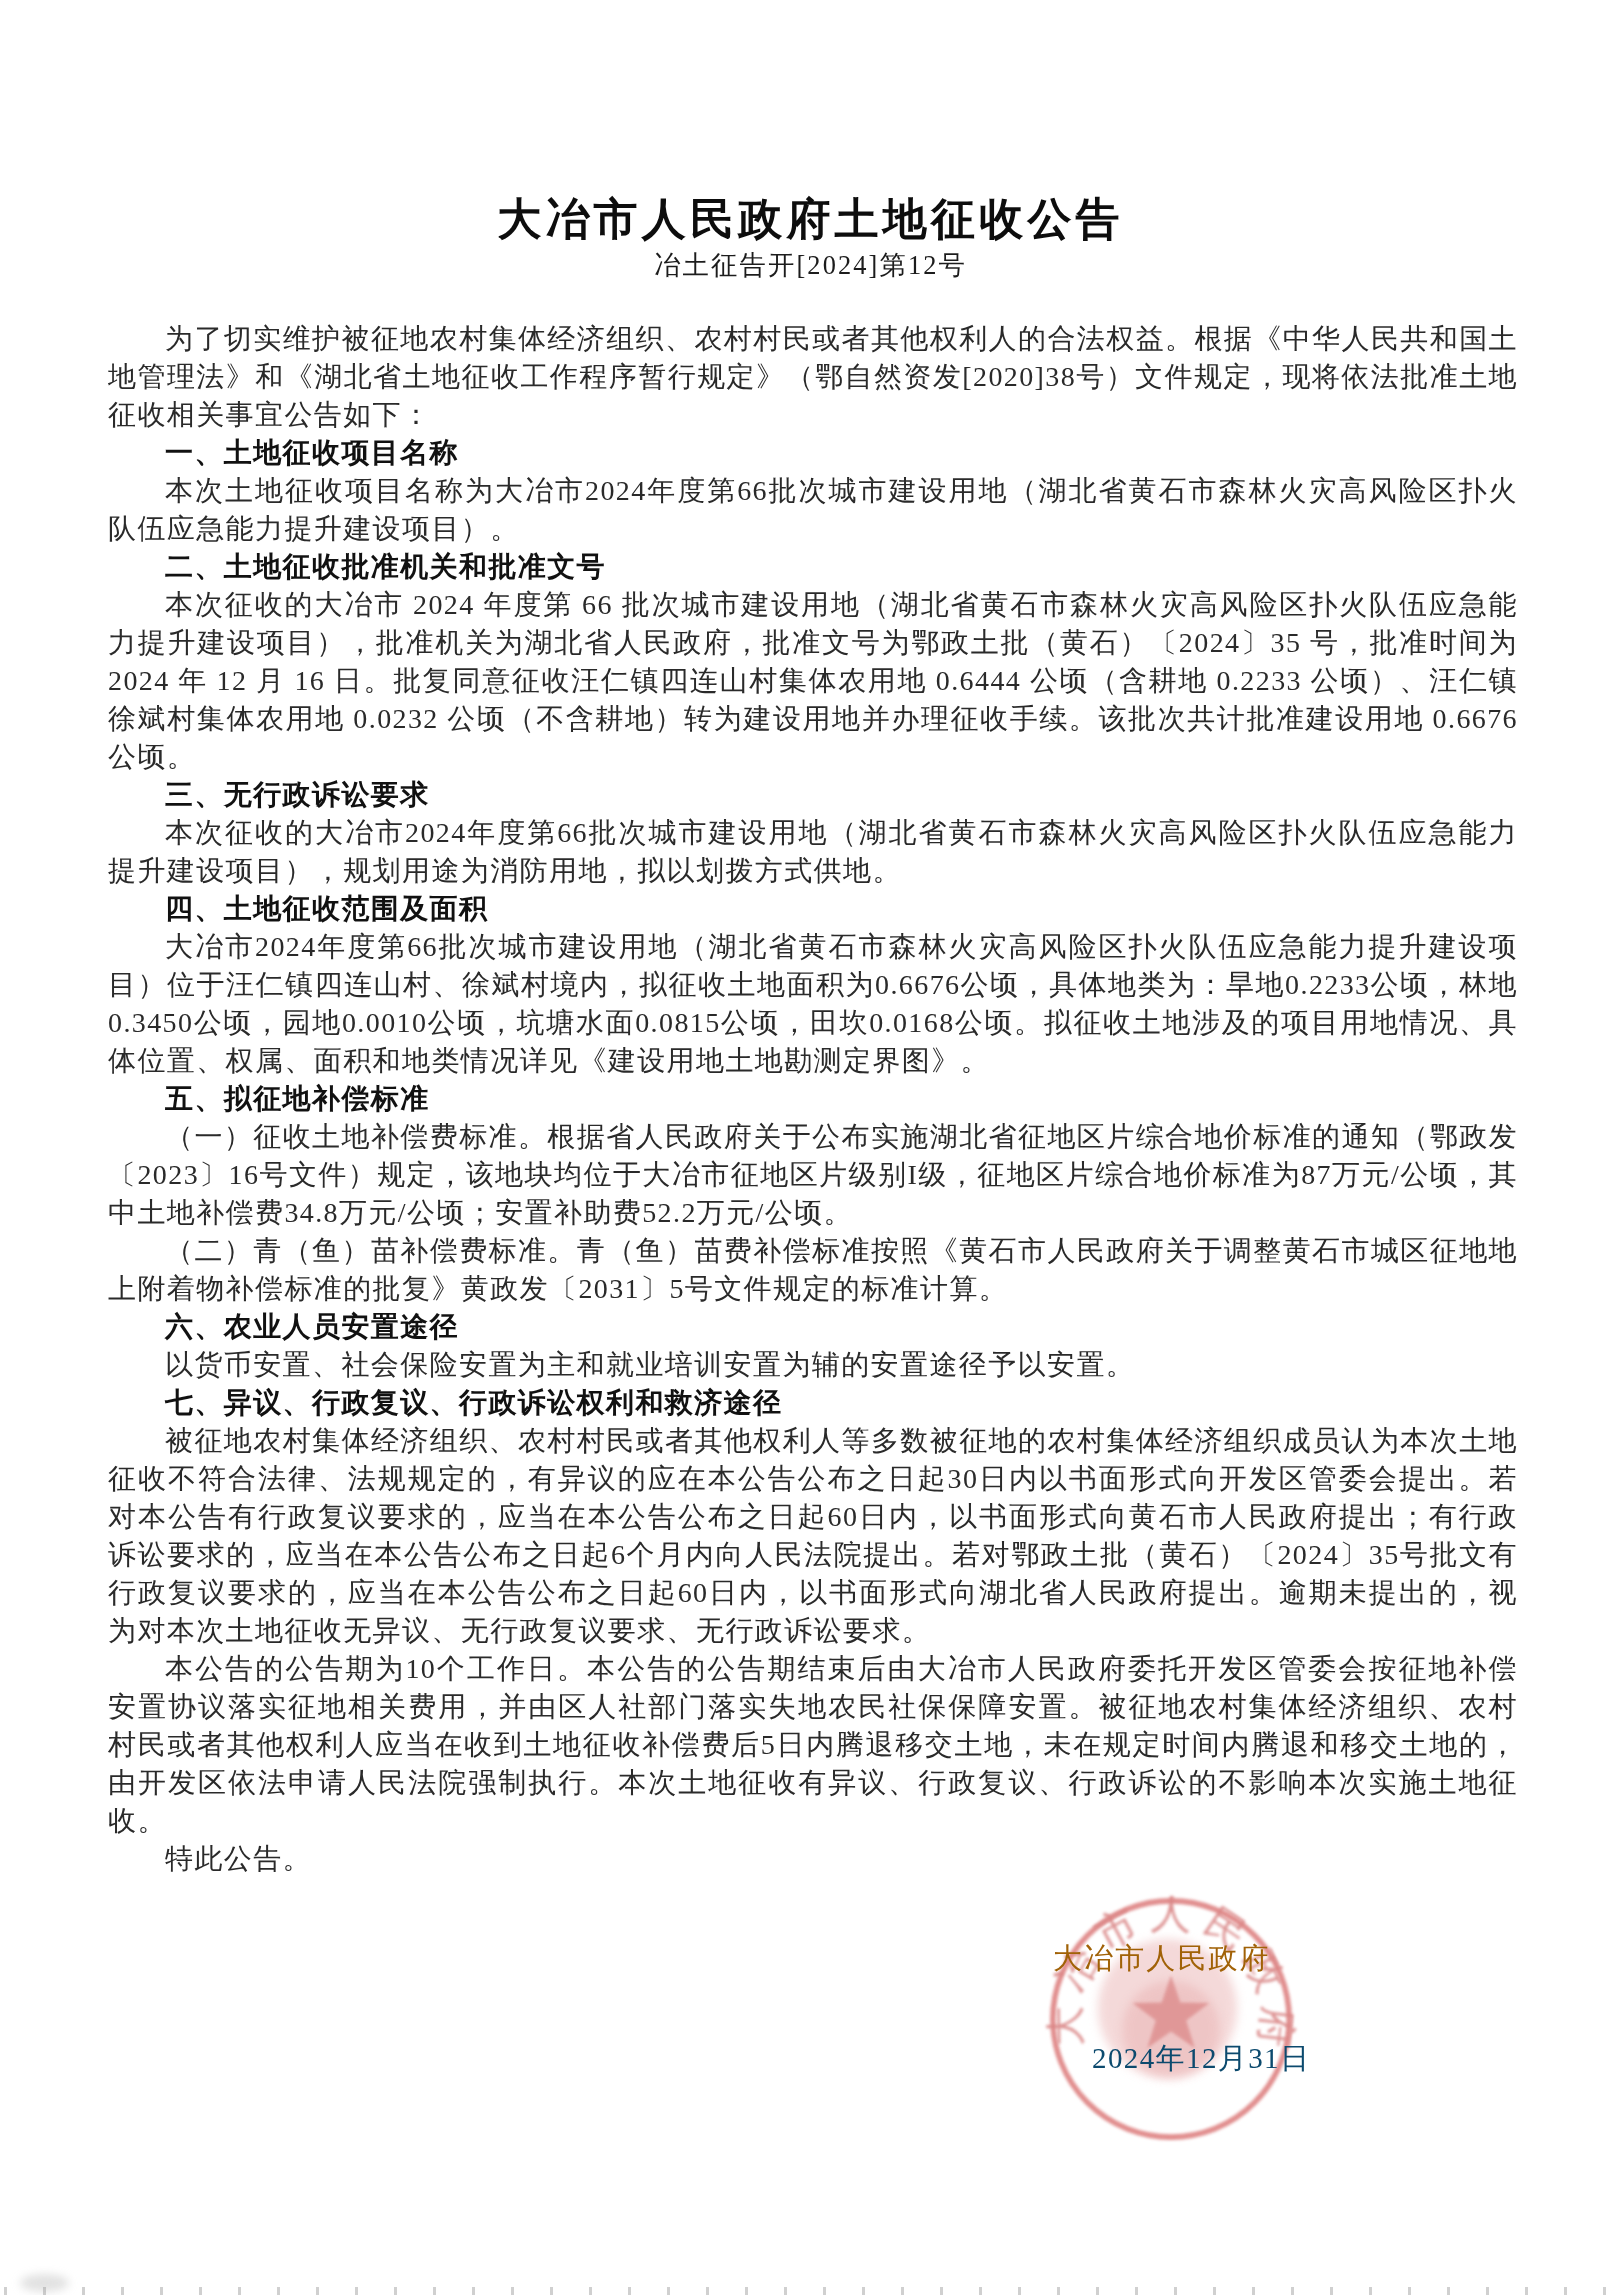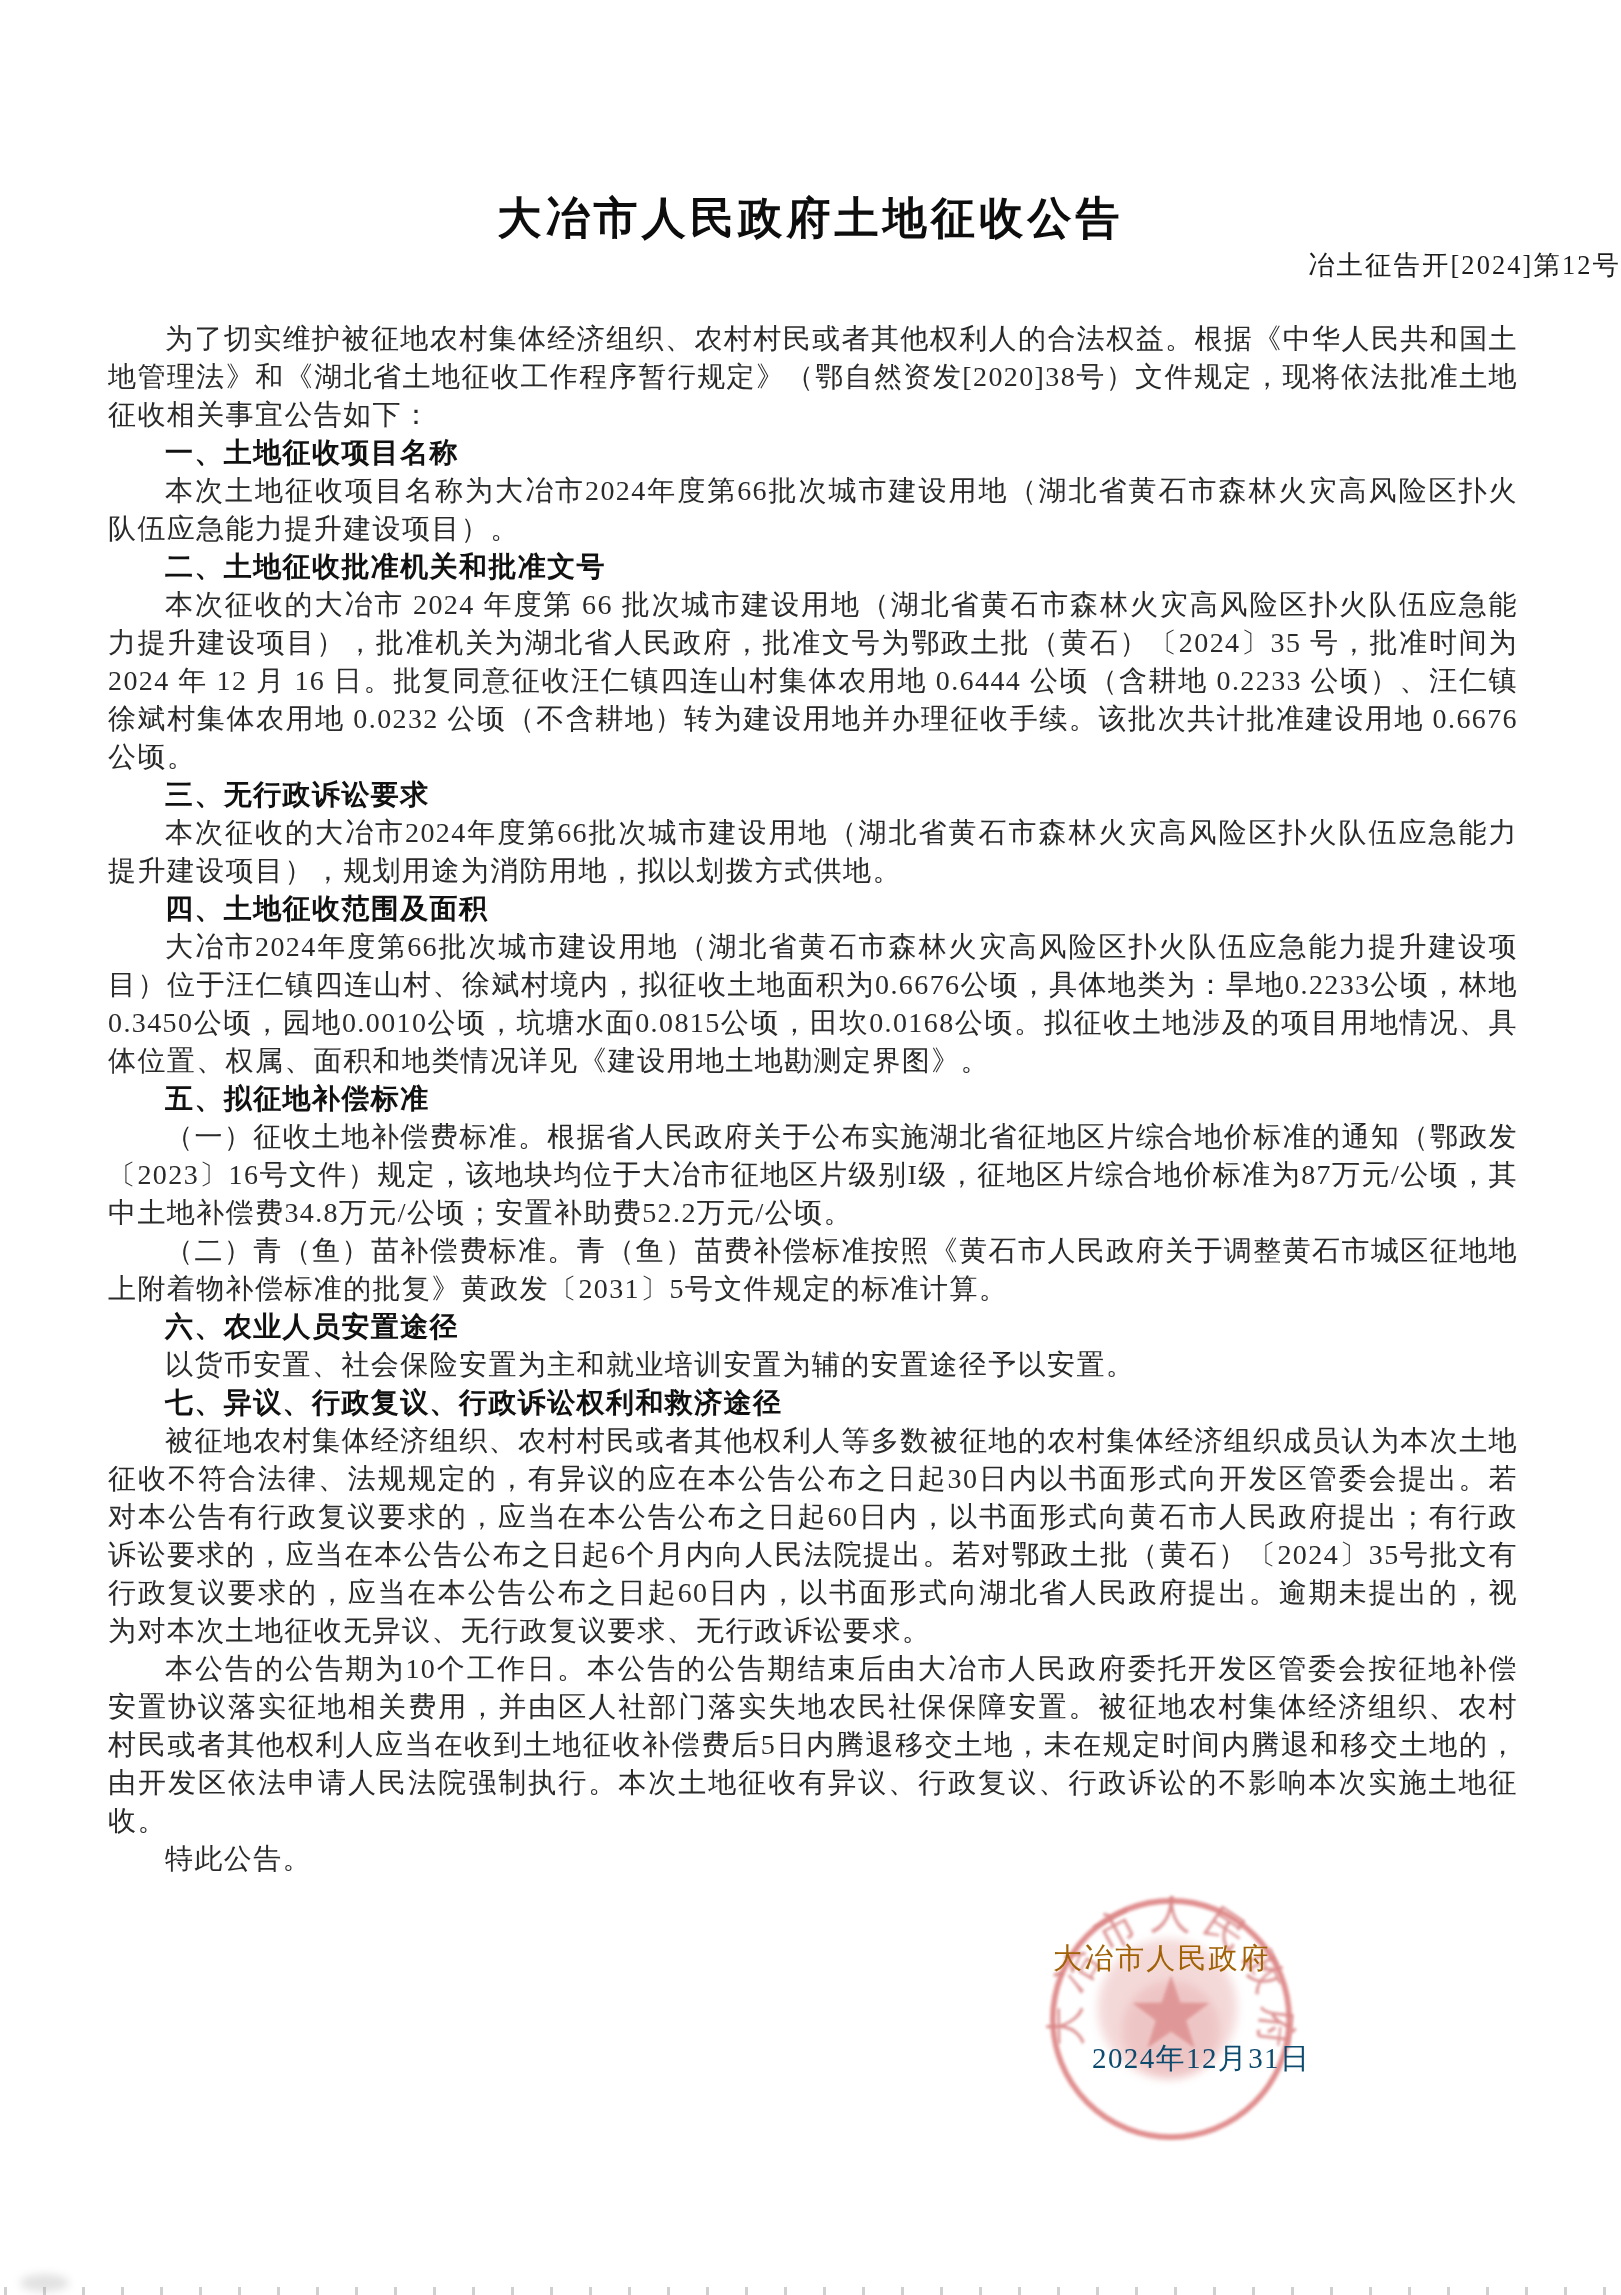--- a/index.html
+++ b/index.html
@@ -8,29 +8,29 @@
     width:1621px;height:2295px;
     margin:0 auto;
     background:#ffffff;
     overflow:hidden;
     font-family:"Liberation Serif","DejaVu Serif",serif;
     color:#262626;
   }
   .doc-title{
     margin:197px 0 0 0;
     text-align:center;
-    font-family:Liberation Serif, serif;
+    font-family:Liberation Sans, sans-serif;
     font-weight:700;
     font-size:44px;line-height:1;
     letter-spacing:4.2px;
     color:#0d0d0d;
   }
   .doc-number{
     margin-top:11px;
-    text-align:right;
+    text-align:center;
     font-size:26.4px;line-height:1;
     letter-spacing:2.1px;
     color:#1c1c1c;
   }
   .content{
     margin:42px 103px 0 108px;
   }
   .para{
     margin:0;
     font-size:28px;

